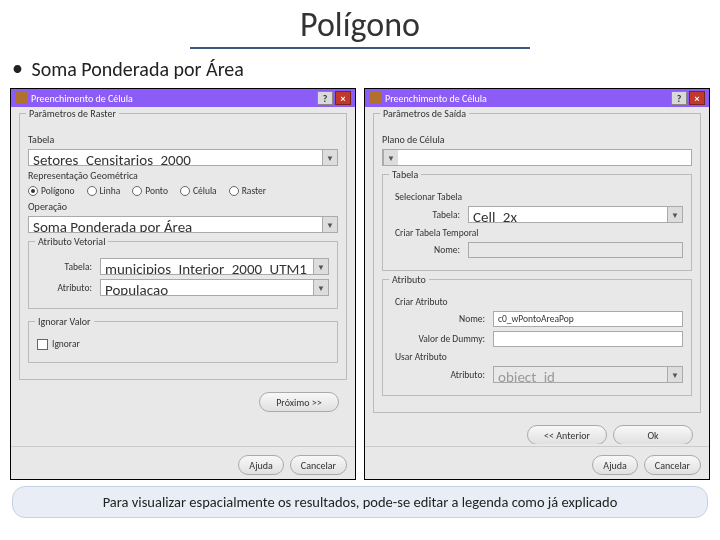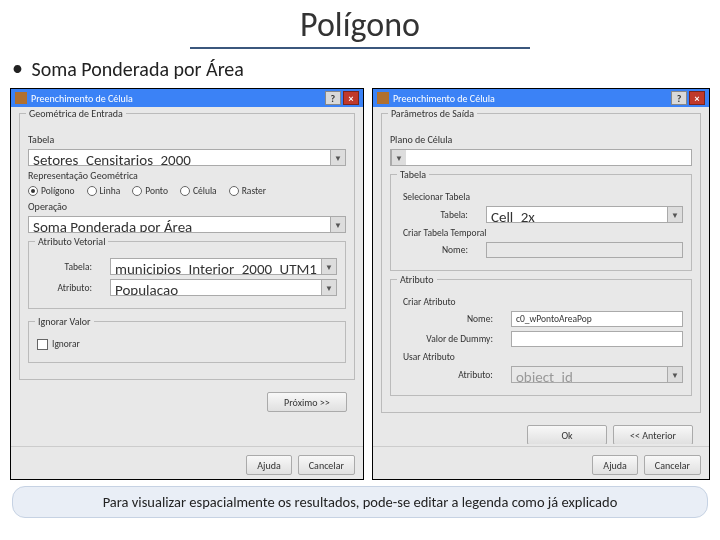--- a/index.html
+++ b/index.html
@@ -3,48 +3,48 @@
 <meta charset="utf-8">
 <style>
   * { box-sizing: border-box; margin: 0; padding: 0; }
   body { width: 720px; height: 540px; background: #fff; font-family: "Calibri", Arial, sans-serif; overflow: hidden; }
   .title-wrap { text-align: center; margin-top: 4px; }
   .main-title { display: inline-block; font-size: 34px; color: #333; border-bottom: 2px solid #3b577d; padding: 0 110px 2px 110px; }
   .sub-title { font-size: 20px; color: #222; margin: 6px 0 6px 12px; }
   .sub-title .bullet { font-size: 22px; margin-right: 4px; }
   .dialogs { display: flex; gap: 8px; padding: 0 10px; }
   .dialog { flex: 1; border: 1px solid #000; background: #e8e8e8; font-size: 9.5px; color: #333; position: relative; height: 392px; display: flex; flex-direction: column; }
-  .titlebar { background: #3b82f6; color: #fff; height: 18px; display: flex; align-items: center; padding: 0 4px; }
+  .titlebar { background: #8b5cf6; color: #fff; height: 18px; display: flex; align-items: center; padding: 0 4px; }
   .titlebar .ticon { width: 12px; height: 12px; background: #b07030; margin-right: 4px; }
   .titlebar .ttxt { flex: 1; font-size: 10px; }
   .titlebar .tbtn { width: 16px; height: 14px; background: #d9d9d9; border: 1px solid #888; margin-left: 2px; display: flex; align-items: center; justify-content: center; color: #333; font-size: 10px; font-weight: bold; }
   .titlebar .tbtn.close { background: #c0392b; color: #fff; border-color: #7a241b; }
   .body { padding: 6px 8px 4px 8px; flex: 1; overflow: hidden; }
   .groupbox { border: 1px solid #bbb; padding: 16px 8px 8px 8px; position: relative; margin-bottom: 8px; }
   .groupbox .legend { position: absolute; top: -7px; left: 6px; background: #e8e8e8; padding: 0 3px; font-size: 10px; color: #333; }
   .sublabel { font-size: 10px; margin-bottom: 3px; margin-top: 3px; }
   .combo { display: flex; height: 17px; border: 1px solid #aaa; background: #fff; }
   .combo .cval { flex: 1; padding: 1px 4px; font-size: 15px; color: #333; overflow: hidden; white-space: nowrap; }
   .combo .carrow { width: 15px; background: #ddd; border-left: 1px solid #aaa; display: flex; align-items: center; justify-content: center; font-size: 8px; color: #555; }
   .combo.disabled { background: #e8e8e8; }
   .combo.disabled .cval { color: #999; }
   .radiorow { display: flex; gap: 12px; margin-top: 2px; }
   .radio { display: flex; align-items: center; gap: 3px; }
   .radio .rdot { width: 10px; height: 10px; border: 1px solid #666; border-radius: 50%; background: #fff; display: flex; align-items: center; justify-content: center; }
   .radio .rdot.checked::after { content: ""; width: 4px; height: 4px; background: #333; border-radius: 50%; }
-  .row { display: flex; align-items: center; gap: 18px; margin-bottom: 4px; }
+  .row { display: flex; align-items: center; gap: 8px; margin-bottom: 4px; }
   .row .rlabel { width: 55px; text-align: right; font-size: 9.5px; }
   .row .rlabel.wide { width: 80px; }
   .textbox { border: 1px solid #aaa; background: #fff; height: 16px; padding: 1px 4px; font-size: 9.5px; flex: 1; }
   .textbox.disabled { background: #e8e8e8; color: #999; }
   .checkbox { display: flex; align-items: center; gap: 4px; }
   .checkbox .cb { width: 11px; height: 11px; border: 1px solid #666; background: #fff; }
   .btnrow { display: flex; justify-content: flex-end; gap: 6px; padding: 4px 8px; }
   .btnrow.split { }
-  .btn { border: 1px solid #aaa; background: linear-gradient(#f8f8f8,#e0e0e0); height: 20px; padding: 0 10px; font-size: 10px; display: flex; align-items: center; border-radius: 2px; cursor: pointer; }
+  .btn { border: 1px solid #aaa; background: linear-gradient(#f8f8f8,#e0e0e0); height: 20px; padding: 0 10px; font-size: 10px; display: flex; align-items: center; border-radius: 10px; cursor: pointer; }
   .btn.wide { min-width: 80px; justify-content: center; }
   .sep { border-top: 1px solid #ccc; margin: 2px 0 4px 0; }
   .footer-note { margin: 6px 12px 0 12px; background: #e9eef6; border: 1px solid #c6d2e3; border-radius: 13px; padding: 6px 10px; font-size: 14.5px; color: #222; text-align: center; }
   .radioline { display: flex; align-items: center; gap: 4px; margin-bottom: 3px; }
   .inner { margin-left: 14px; }
 </style>
 </head>
 <body>
 
 <div class="title-wrap">
@@ -59,21 +59,21 @@
 
   <div class="dialog">
     <div class="titlebar">
       <div class="ticon"></div>
       <div class="ttxt">Preenchimento de Célula</div>
       <div class="tbtn">?</div>
       <div class="tbtn close">×</div>
     </div>
     <div class="body">
       <div class="groupbox">
-        <div class="legend">Geométrica de Entrada</div>
+        <div class="legend">Parâmetros de Raster</div>
         <div class="sublabel">Tabela</div>
         <div class="combo">
           <div class="cval">Setores_Censitarios_2000</div>
           <div class="carrow">▼</div>
         </div>
         <div class="sublabel">Representação Geométrica</div>
         <div class="radiorow">
           <div class="radio">
               <span class="rdot checked"></span>
               <span>Polígono</span>
@@ -195,22 +195,22 @@
           <div class="row inner">
             <div class="rlabel wide">Atributo:</div>
             <div class="combo disabled" style="flex:1">
               <div class="cval">object_id</div>
               <div class="carrow">▼</div>
             </div>
           </div>
         </div>
       </div>
       <div class="btnrow">
+        <div class="btn wide">&lt;&lt; Anterior</div>
         <div class="btn wide">Ok</div>
-        <div class="btn wide">&lt;&lt; Anterior</div>
       </div>
     </div>
     <div class="sep"></div>
     <div class="btnrow split">
       <div class="btn">Ajuda</div>
       <div class="btn">Cancelar</div>
     </div>
   </div>
 </div>
 

